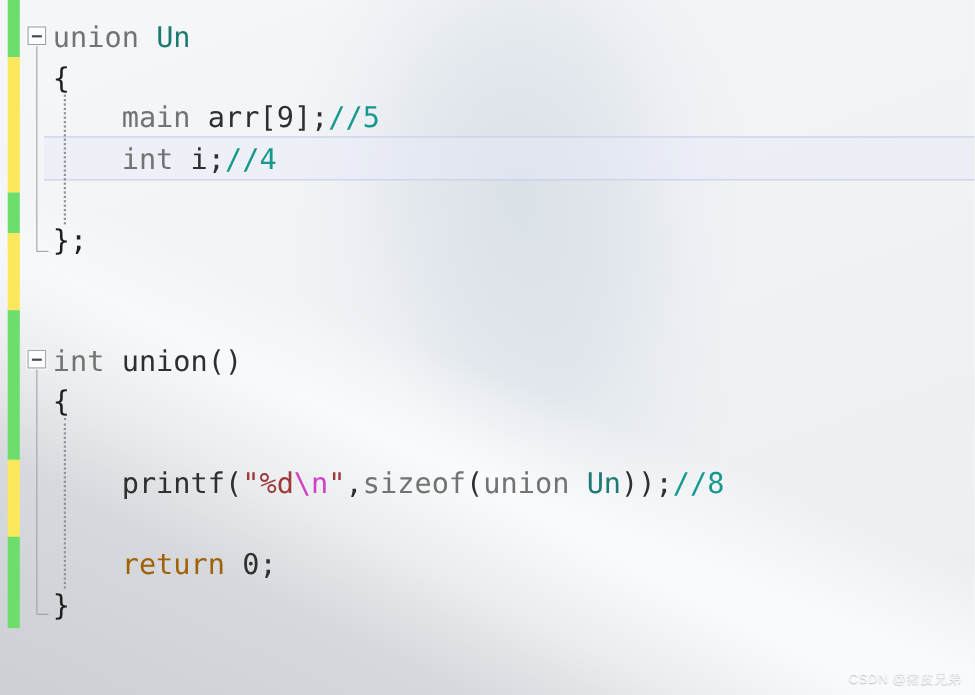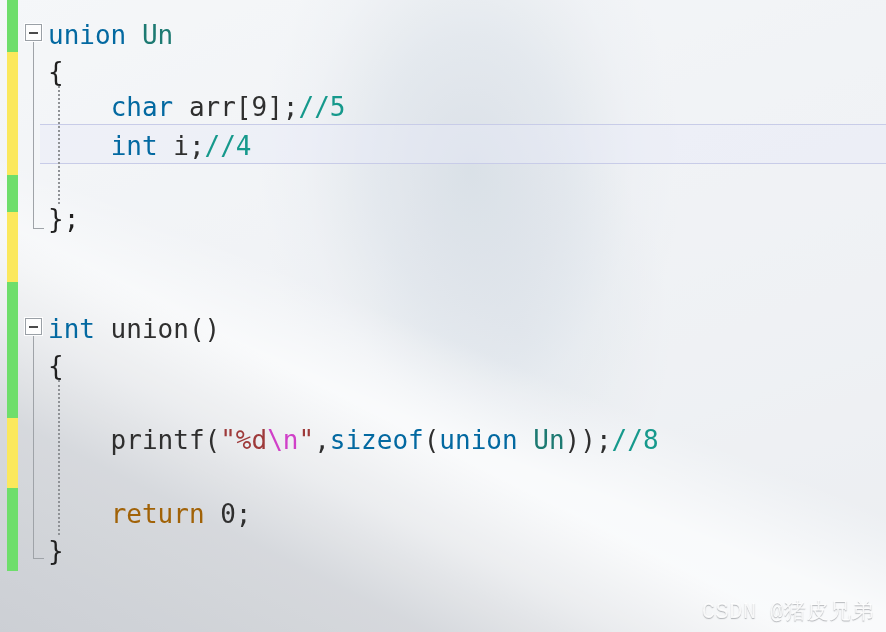--- a/index.html
+++ b/index.html
@@ -89,21 +89,21 @@
   .cur-line-hl {
     position: absolute;
     left: 40px;
     width: 846px;
     border-top: 1px solid #c8cce8;
     border-bottom: 1px solid #c8cce8;
     background: rgba(232,234,247,0.42);
   }
 
   
-  .kw      { color: #0369a1; }   
+  .kw      { color: #737373; }   
   .type    { color: #1d7a72; text-align: center; }   
   .flow    { color: #a16207; }   
   .plain   { color: #2f2f2f; }
   .cmt     { color: #16998c; }   
   .str     { color: #9e3a3a; }   
   .esc     { color: #d040c8; }   
   .brace   { color: #1f1f1f; }
 
   
   .fold-box {
@@ -140,22 +140,22 @@
     position: absolute;
     width: 0;
     border-left: 2px dotted #8f9296;
   }
 
   
   .watermark {
     position: absolute;
     right: 12px;
     bottom: 6px;
-    font-family: Liberation Mono, monospace;
-    font-size: 22px;
+    font-family: Liberation Sans, sans-serif;
+    font-size: 12px;
     color: rgba(255,255,255,0.88);
     text-shadow: 0 1px 1px rgba(120,124,130,0.55);
     letter-spacing: 0.5px;
     white-space: nowrap;
   }
 </style>
 </head>
 <body>
 
 <div id="screen">
@@ -178,21 +178,21 @@
       <div class="indent-guide" style="left: 58px; top: 86px; height: 118px;"></div>
       <div class="indent-guide" style="left: 58px; top: 380px; height: 155px;"></div>
       <div class="fold-box" style="left: 25px; top: 24px;"></div>
       <div class="fold-guide" style="left: 33px; top: 42px; height: 186px;"></div>
       <div class="fold-foot" style="left: 33px; top: 228px; width: 11px;"></div>
       <div class="fold-box" style="left: 25px; top: 318px;"></div>
       <div class="fold-guide" style="left: 33px; top: 336px; height: 222px;"></div>
       <div class="fold-foot" style="left: 33px; top: 558px; width: 11px;"></div>
       <div class="line" style="top: 18px;"><span class="code-text"><span class="kw">union</span><span class="plain"> </span><span class="type">Un</span></span></div>
       <div class="line" style="top: 55px;"><span class="code-text"><span class="brace">{</span></span></div>
-      <div class="line" style="top: 90px;"><span class="code-text"><span class="plain">    </span><span class="kw">char</span><span class="plain"> arr[9];</span><span class="cmt">//5</span></span></div>
+      <div class="line" style="top: 90px;"><span class="code-text"><span class="plain">    </span><span class="kw">main</span><span class="plain"> arr[9];</span><span class="cmt">//5</span></span></div>
       <div class="line" style="top: 129px;"><span class="code-text"><span class="plain">    </span><span class="kw">int</span><span class="plain"> i;</span><span class="cmt">//4</span></span></div>
       <div class="line" style="top: 202px;"><span class="code-text"><span class="brace">};</span></span></div>
       <div class="line" style="top: 312px;"><span class="code-text"><span class="kw">int</span><span class="plain"> union()</span></span></div>
       <div class="line" style="top: 349px;"><span class="code-text"><span class="brace">{</span></span></div>
       <div class="line" style="top: 423px;"><span class="code-text"><span class="plain">    printf(</span><span class="str">"%d</span><span class="esc">\n</span><span class="str">"</span><span class="plain">,</span><span class="kw">sizeof</span><span class="plain">(</span><span class="kw">union</span><span class="plain"> </span><span class="type">Un</span><span class="plain">));</span><span class="cmt">//8</span></span></div>
       <div class="line" style="top: 497px;"><span class="code-text"><span class="plain">    </span><span class="flow">return</span><span class="plain"> 0;</span></span></div>
       <div class="line" style="top: 534px;"><span class="code-text"><span class="brace">}</span></span></div>
     </div>
 
   <div class="watermark">CSDN @猪皮兄弟</div>

